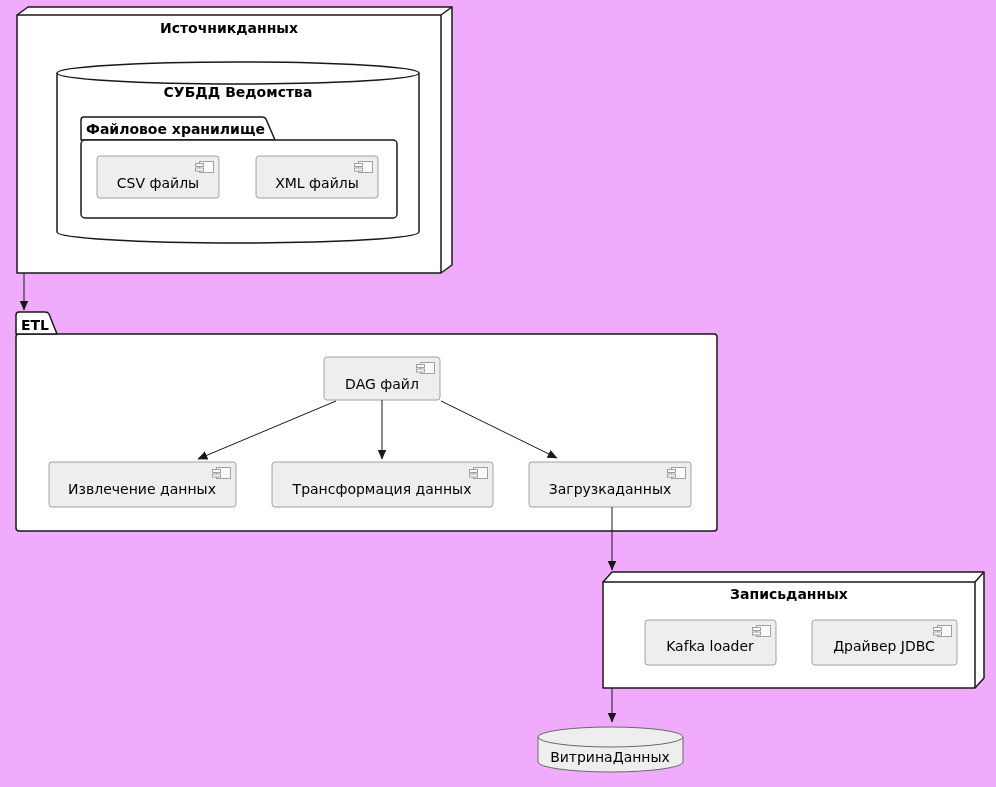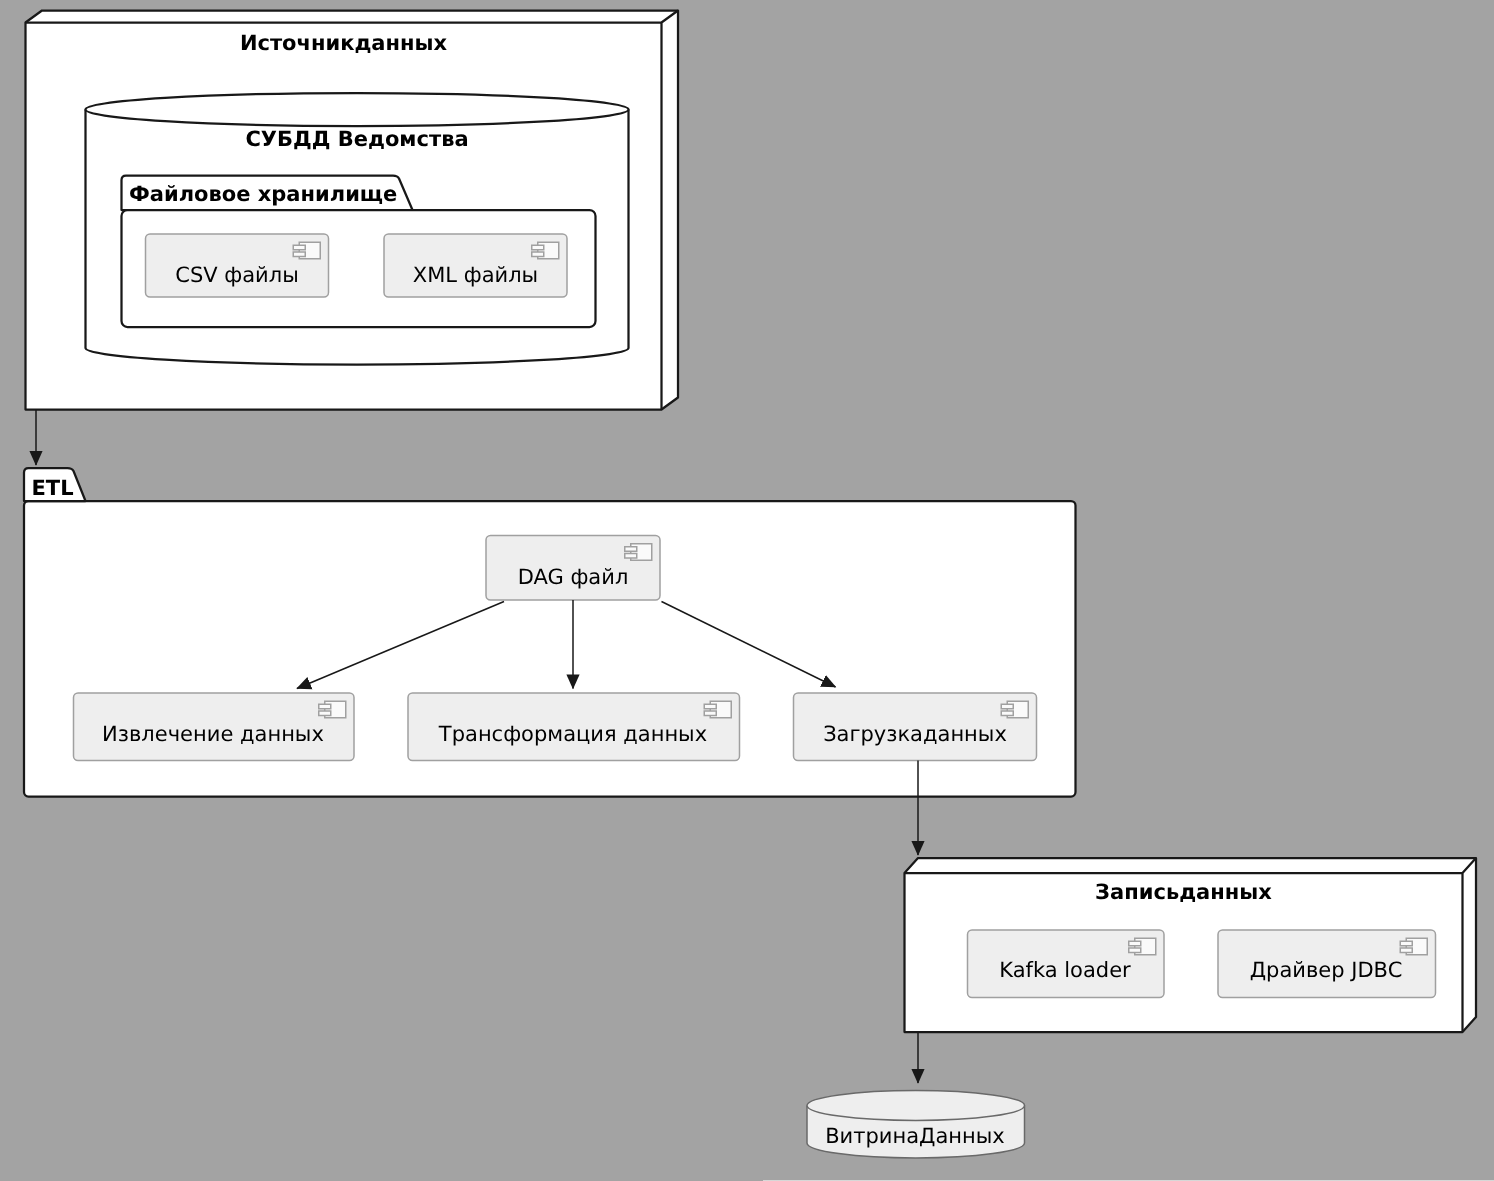--- a/index.html
+++ b/index.html
@@ -5,21 +5,21 @@
   html, body {
     margin: 0;
     padding: 0;
     background: #ffffff;
     font-family: "DejaVu Sans", "Liberation Sans", sans-serif;
   }
   .canvas {
     position: relative;
     width: 996px;
     height: 787px;
-    background: #a3a3a3;
+    background: #f0abfc;
     overflow: hidden;
   }
   svg text {
     font-family: "DejaVu Sans", "Liberation Sans", sans-serif;
     font-size: 14px;
     fill: #000000;
   }
   svg text.bold { font-weight: bold; }
 </style>
 </head>

